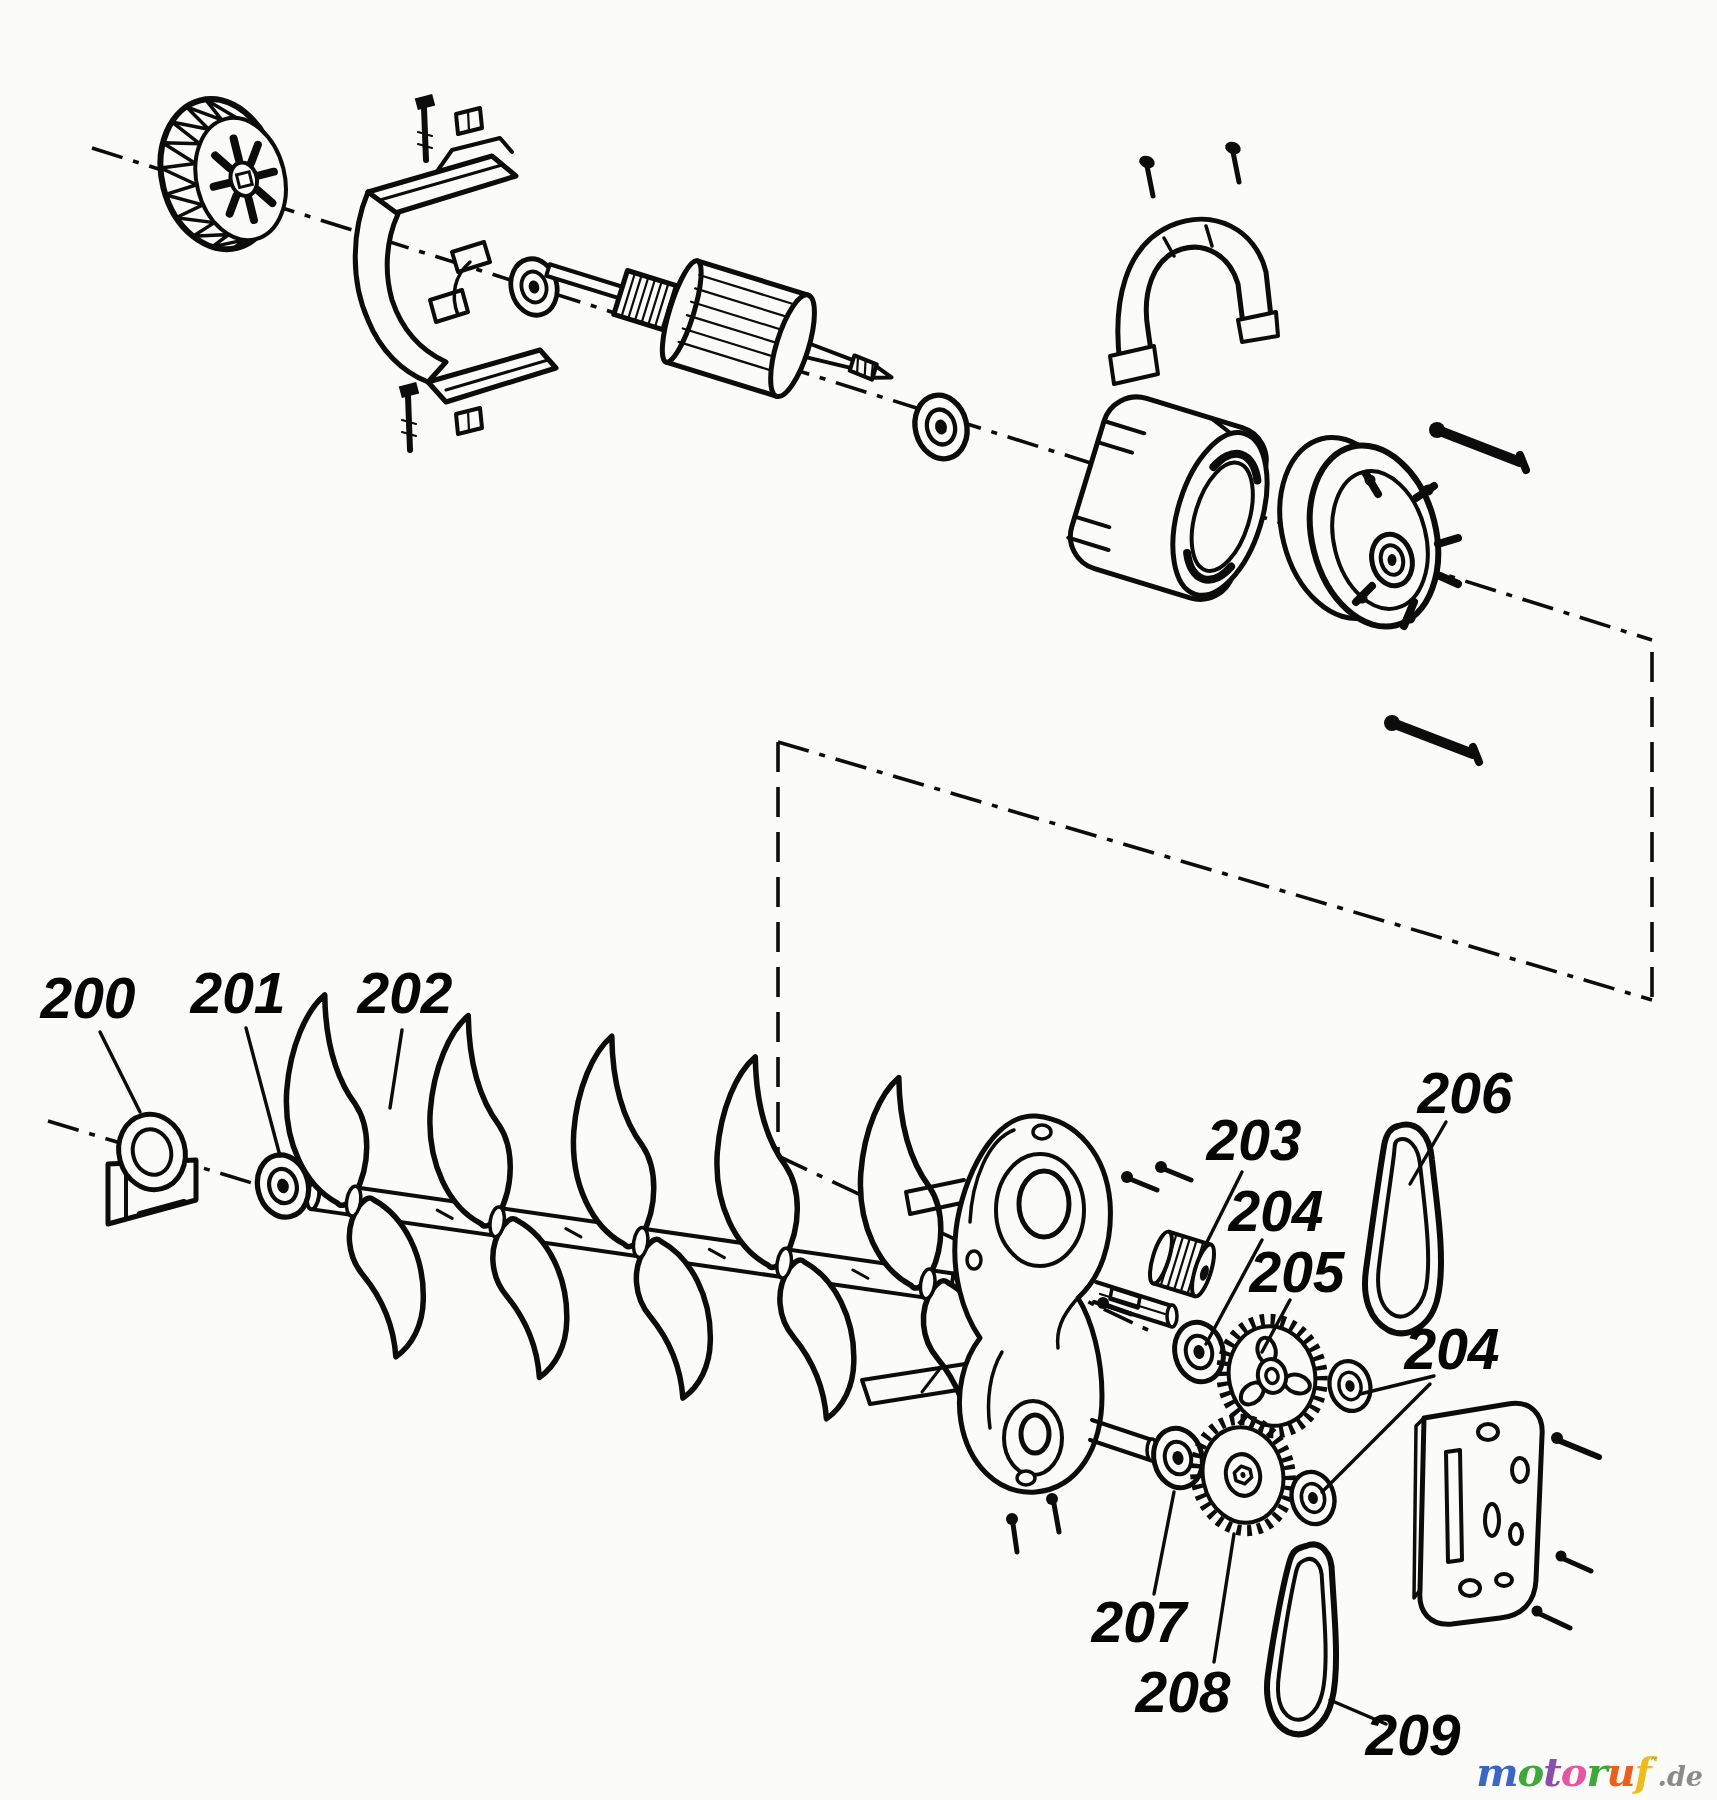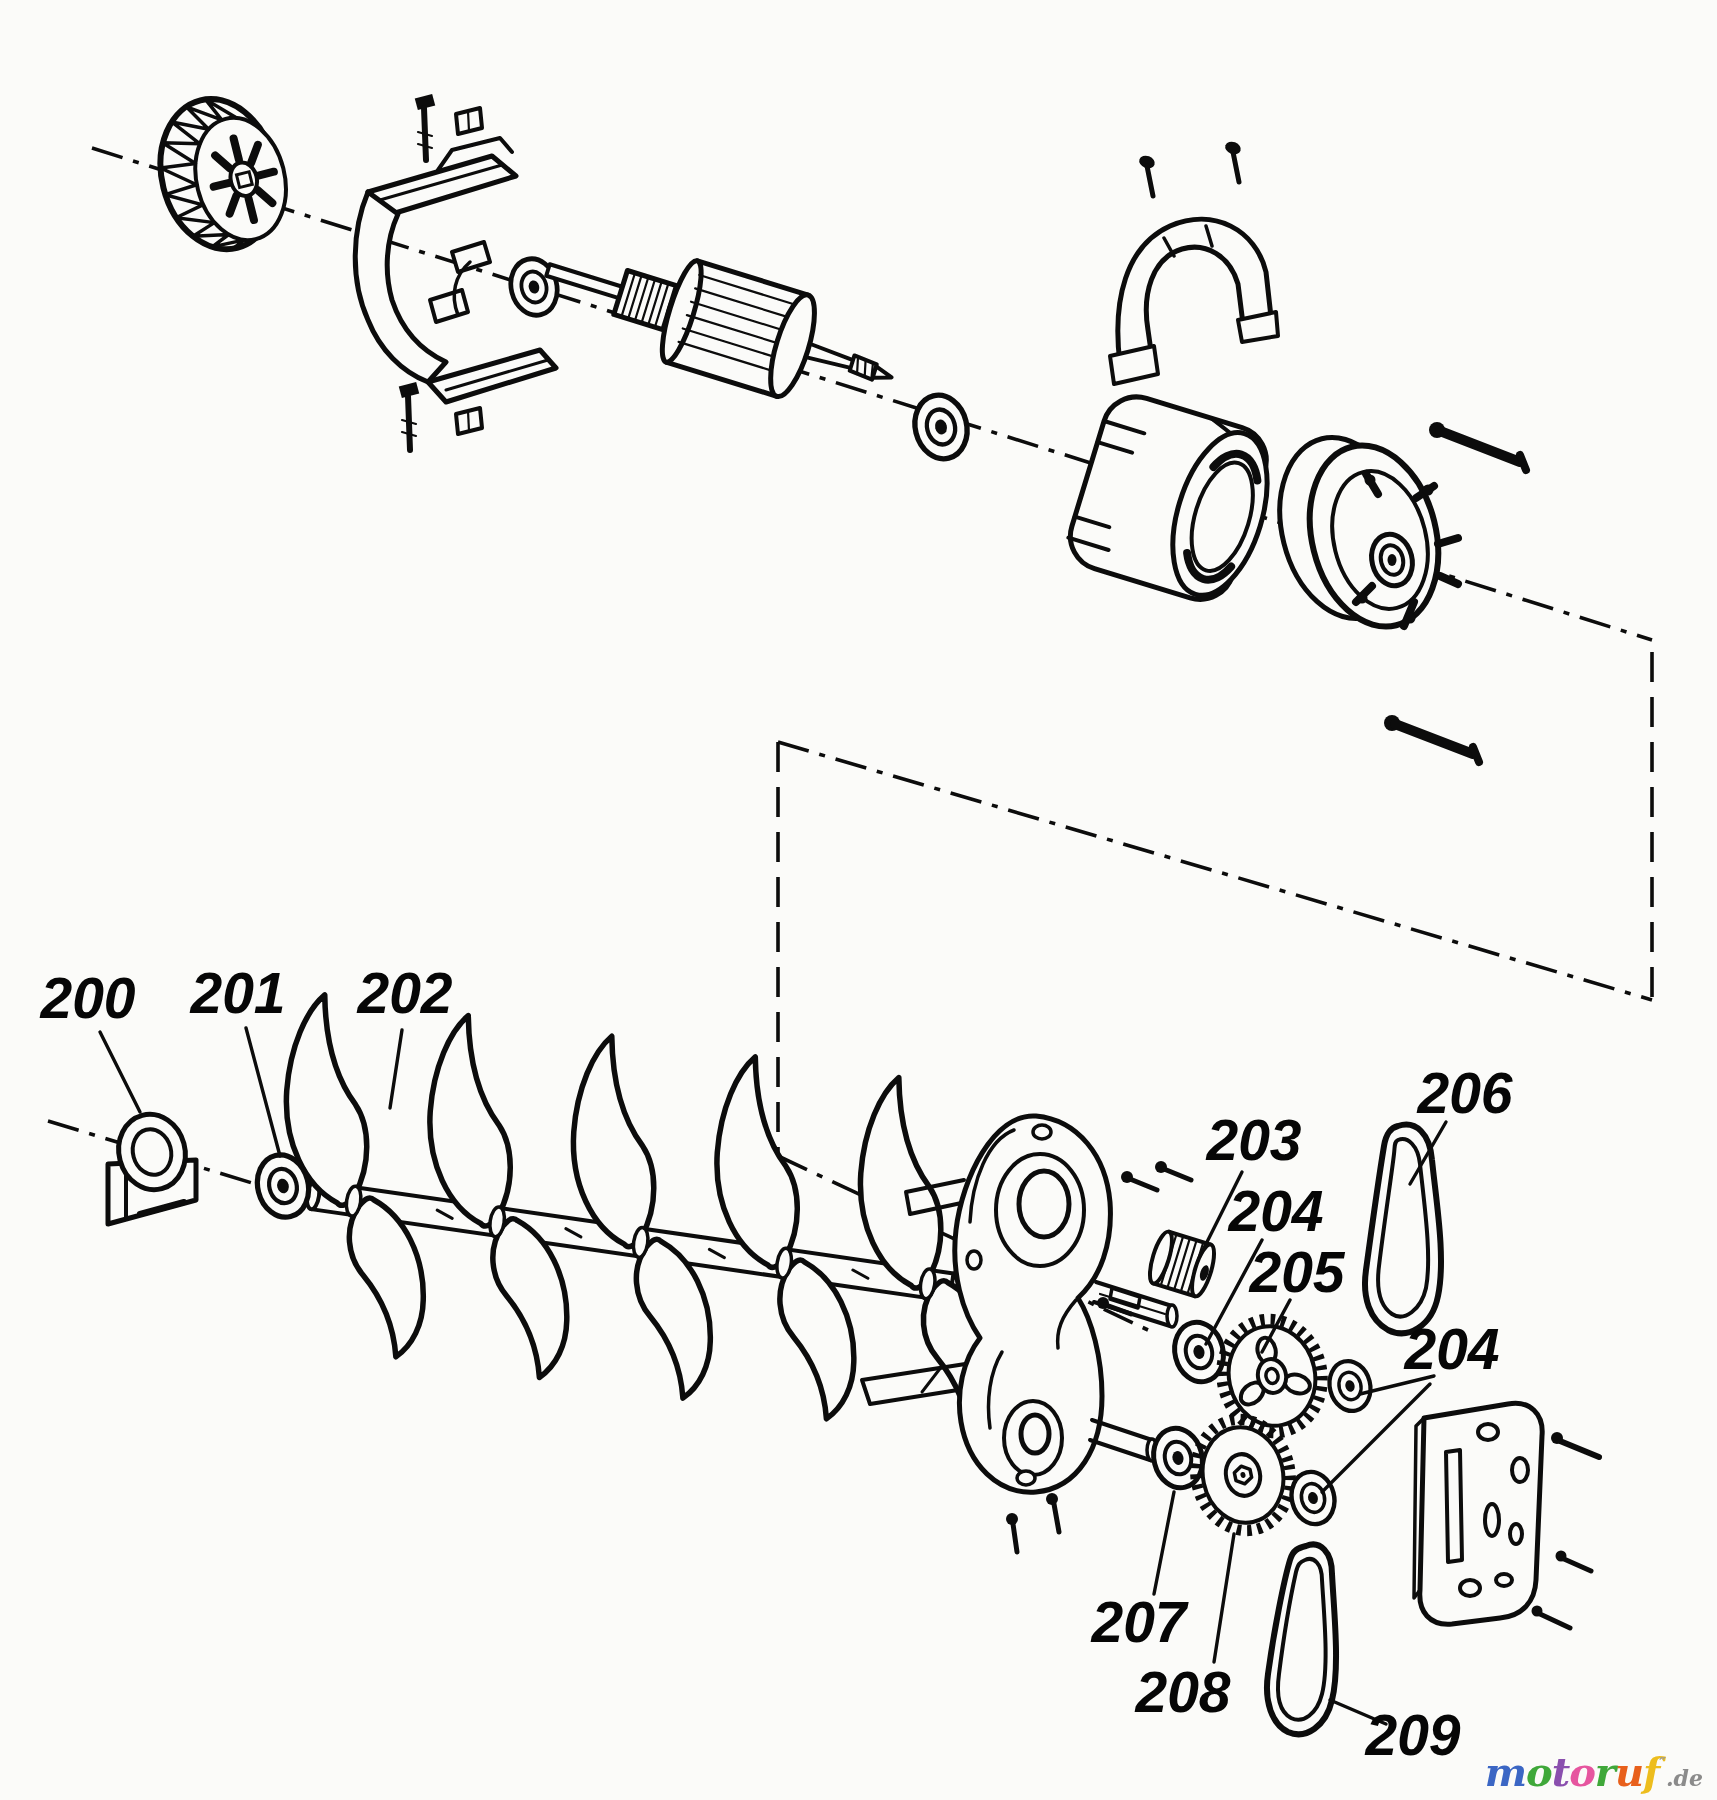--- a/index.html
+++ b/index.html
@@ -28,21 +28,21 @@
   .lbl{font-family:"Liberation Sans","DejaVu Sans",sans-serif;font-weight:700;font-size:57px;
        fill:#060606;text-anchor:middle;}
   
   #logo{
     position:absolute;right:14px;bottom:8px;
     font-family:"DejaVu Serif","Liberation Serif",serif;
     font-weight:700;font-size:40px;line-height:1;letter-spacing:-1px;
     user-select:none;white-space:nowrap;
   }
   #logo .mark{font-size:15px;vertical-align:18px;color:#9a9a9a;letter-spacing:0;}
-  #logo .suffix{font-size:22px;font-weight:700;letter-spacing:0;}
+  #logo .suffix{font-size:27px;font-weight:700;letter-spacing:0;}
 </style>
 </head>
 <body>
 
 <div id="canvas">
 <svg width="1717" height="1800" viewBox="0 0 1717 1800">
 
   <defs>
 
     <g id="brg">

